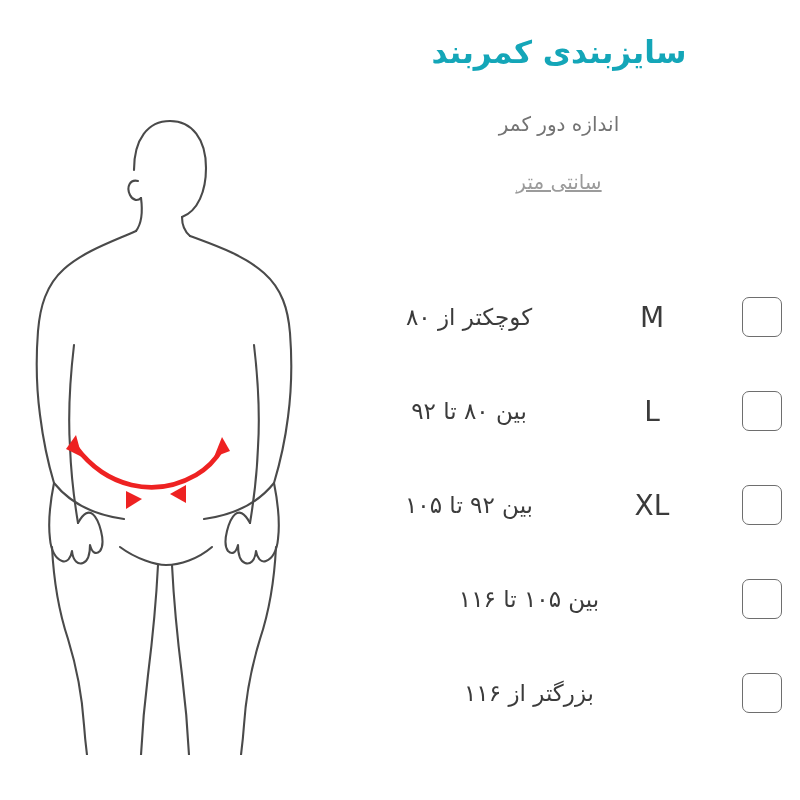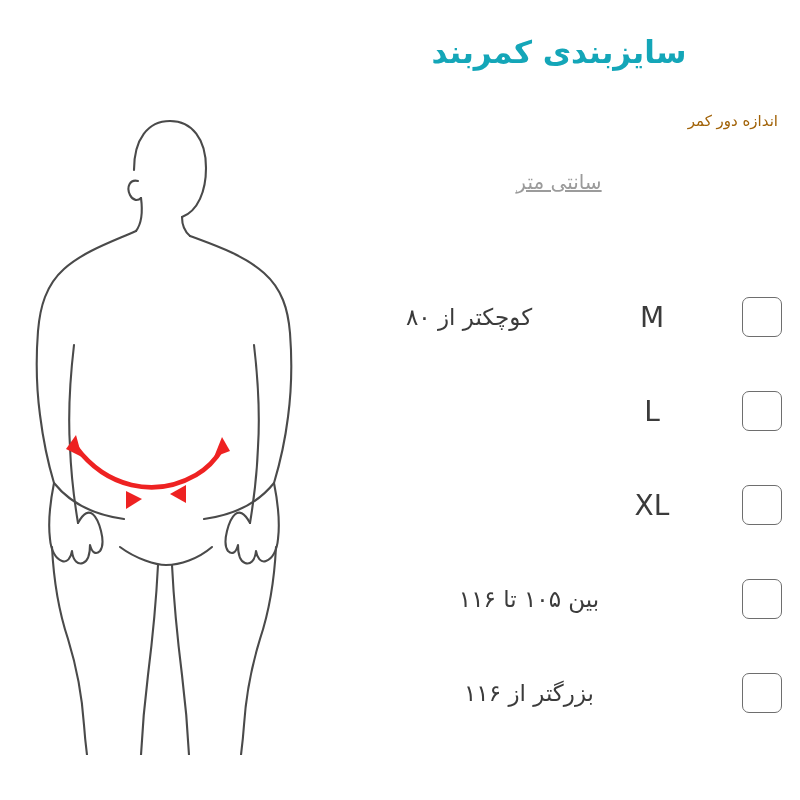--- a/index.html
+++ b/index.html
@@ -53,23 +53,23 @@
     font-weight: bold;
     color: #14a6b8;
     letter-spacing: 0;
     white-space: nowrap;
   }
   #subtitle {
     position: absolute;
     top: 112px;
     right: 22px;
     left: 0;
-    text-align: right;
-    font-size: 15px;
-    color: #a16207;
+    text-align: center;
+    font-size: 20px;
+    color: #737373;
     white-space: nowrap;
   }
   #unit {
     position: absolute;
     top: 170px;
     right: 22px;
     left: 0;
     text-align: center;
     font-size: 20px;
     color: #9b9b9b;
@@ -187,27 +187,29 @@
       </div>
       <div class="label-cell">M</div>
       <div class="range-cell">کوچکتر از ۸۰</div>
     </div>
 
     <div class="size-row">
       <div class="box-cell">
         <div class="checkbox"></div>
       </div>
       <div class="label-cell">L</div>
+      <div class="range-cell">بین ۸۰ تا ۹۲</div>
     </div>
 
     <div class="size-row">
       <div class="box-cell">
         <div class="checkbox"></div>
       </div>
       <div class="label-cell">XL</div>
+      <div class="range-cell">بین ۹۲ تا ۱۰۵</div>
     </div>
 
     <div class="size-row">
       <div class="box-cell">
         <div class="checkbox"></div>
       </div>
       <div class="range-cell">بین ۱۰۵ تا ۱۱۶</div>
     </div>
 
     <div class="size-row">

